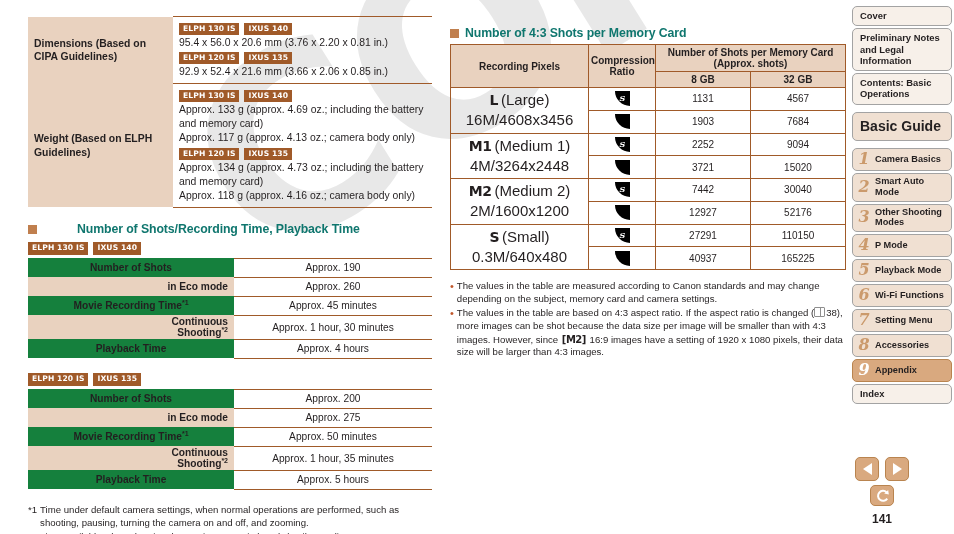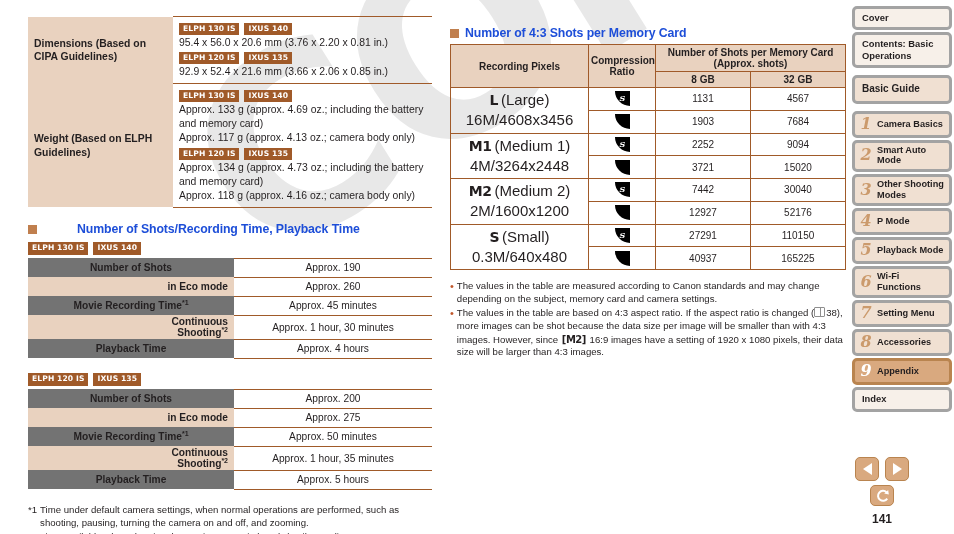--- a/index.html
+++ b/index.html
@@ -75,21 +75,21 @@
     height: 9px;
     background: #c07f4e;
     display: inline-block;
     margin-top: 3px;
     flex: 0 0 auto;
   }
   .section-head h2 {
     margin: 0;
     font-size: 12.3px;
     font-weight: bold;
-    color: #1d4ed8;
+    color: #0f766e;
     letter-spacing: -0.1px;
   }
 
   
   .badges {
     margin: 2px 0 1px 0;
     line-height: 1;
   }
   .badge {
     display: inline-block;
@@ -138,21 +138,21 @@
     width: 404px;
     table-layout: fixed;
     margin-top: 2px;
   }
   table.batt td {
     font-size: 10.2px;
     height: 16px;
     padding: 1px 6px;
   }
   td.b-l1 {
-    background: #737373;
+    background: #15803d;
     font-weight: bold;
     text-align: center;
   }
   td.b-l2 {
     background: #e9d2bf;
     font-weight: bold;
     text-align: right;
     padding-right: 8px;
   }
   td.b-blank {
@@ -285,34 +285,34 @@
   
   .sidebar {
     position: absolute;
     right: 2px;
     top: 6px;
     width: 100px;
     z-index: 3;
   }
   .nav-item {
     background: #f0e0d2;
-    border: 3px solid #a3a3a3;
+    border: 1px solid #a3a3a3;
     border-radius: 5px;
     margin-bottom: 2px;
     padding: 3px 6px 4px 7px;
     font-size: 9.4px;
     font-weight: bold;
     line-height: 1.2;
     color: #231f20;
     min-height: 11px;
     box-sizing: border-box;
   }
   .nav-item.plain { background: #f7f0e9; }
   .nav-item.big {
-    font-size: 10px;
+    font-size: 14px;
     padding: 5px 6px 6px 7px;
   }
   .nav-item.active {
     background: #d9a97f;
     border-color: #b9844f;
   }
   .nav-item.numbered {
     display: flex;
     align-items: center;
     gap: 5px;
@@ -591,20 +591,21 @@
         </div>
         <div class="note">
           <span class="mark dot">•</span>
           <span class="body"><span>The values in the table are based on 4:3 aspect ratio. If the aspect ratio is changed (</span><span class="book-icon"></span><span>38), more images can be shot because the data size per image will be smaller than with 4:3 images. However, since </span><span class="inline-m2">[M2]</span><span> 16:9 images have a setting of 1920 x 1080 pixels, their data size will be larger than 4:3 images.</span></span>
         </div>
       </div>
   </div>
 
   <div class="sidebar" id="sidebar">
       <div class="nav-item plain"><span>Cover</span></div>
+      <div class="nav-item plain"><span>Preliminary Notes and Legal Information</span></div>
       <div class="nav-item plain"><span>Contents: Basic Operations</span></div>
       <div class="nav-gap"></div>
       <div class="nav-item big"><span>Basic Guide</span></div>
       <div class="nav-gap"></div>
       <div class="nav-item numbered">
         <span class="num">1</span>
         <span class="lbl">Camera Basics</span>
       </div>
       <div class="nav-item numbered">
         <span class="num">2</span>

